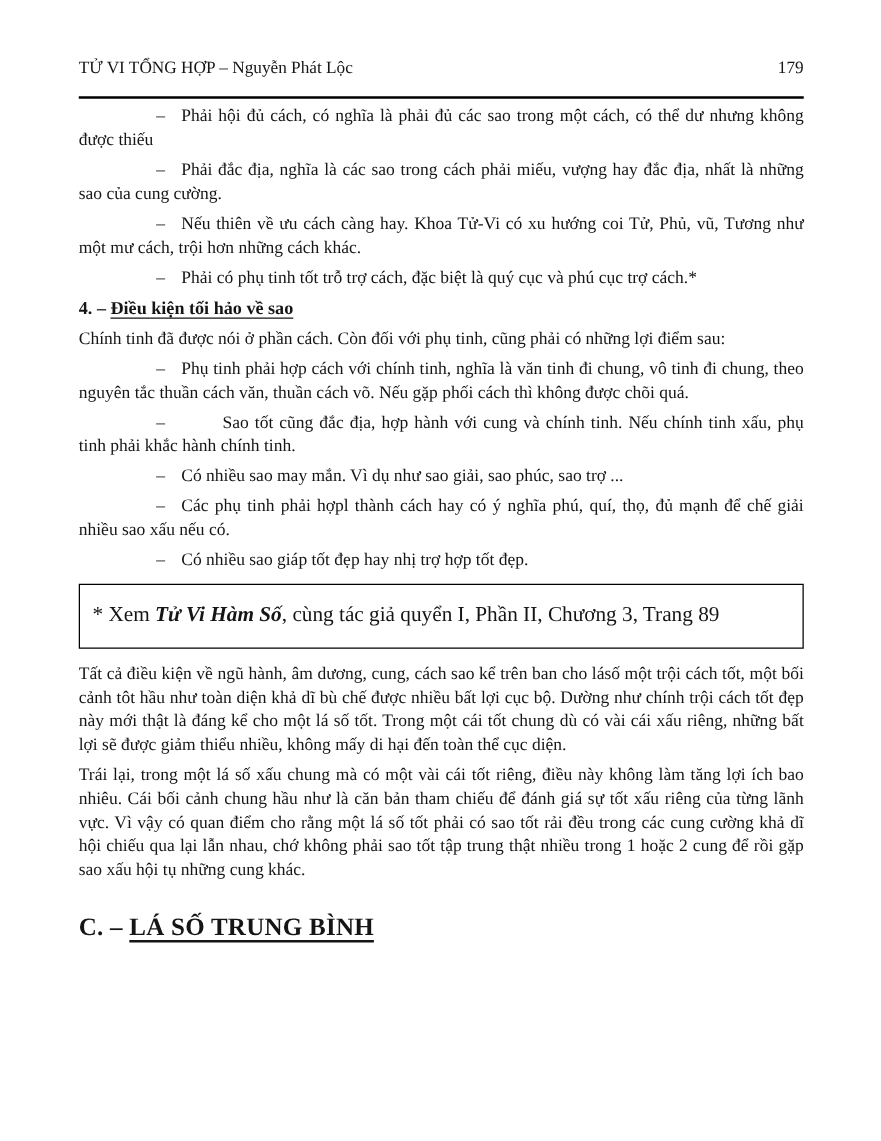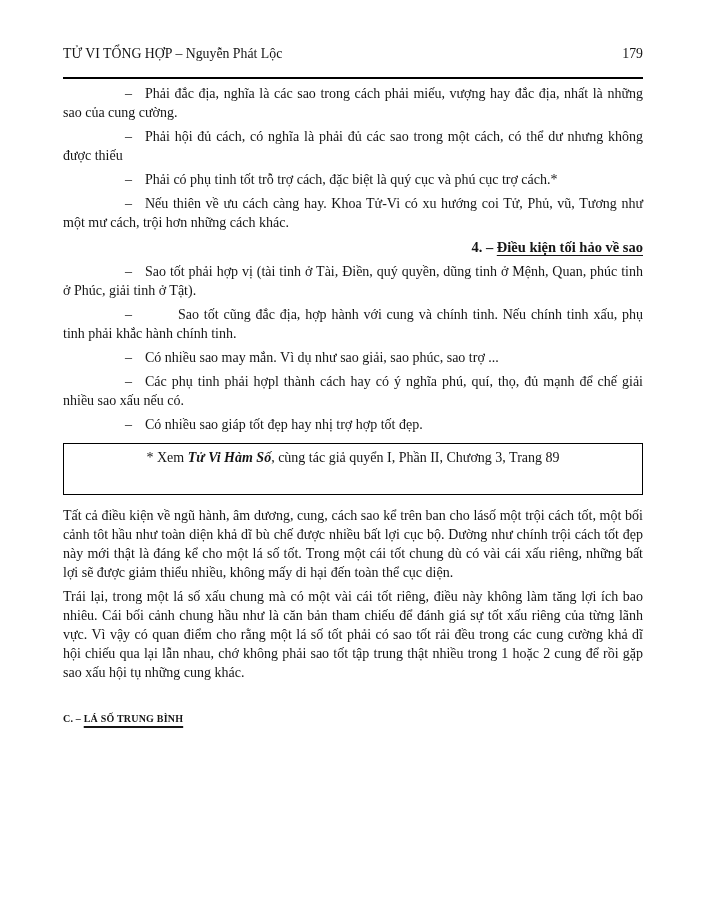--- a/index.html
+++ b/index.html
@@ -29,42 +29,42 @@
   }
   p { margin: 5px 0 0 0; text-align: justify; }
   p.first-after-rule { margin-top: 7px; }
   .bullet { text-indent: 62px; }
   .dash { padding-right: 13px; }
   .dash.wide { padding-right: 46px; }
   .section-heading {
     margin: 6px 0 0 0;
     font-weight: bold;
     font-size: 14.5px;
-    text-align: right;
+    text-align: left;
   }
   .section-heading .u {
     text-decoration: underline;
     text-underline-offset: 3px;
     text-decoration-thickness: 1.3px;
   }
   .footnote-box {
     box-sizing: border-box;
     border: 1.4px solid #000;
     height: 52px;
     margin-top: 9px;
-    padding: 4px 10px;
-    font-size: 14px;
-    text-align: center;
+    padding: 14px 10px;
+    font-size: 17px;
+    text-align: left;
   }
   .footnote-box .book { font-weight: bold; font-style: italic; }
   .body-para-lead { margin-top: 11px; }
   .heading-c {
     margin-top: 27px;
     font-weight: bold;
-    font-size: 10px;
+    font-size: 20px;
     letter-spacing: 0.2px;
   }
   .heading-c .u {
     text-decoration: underline;
     text-underline-offset: 3.5px;
     text-decoration-thickness: 1.6px;
   }
 </style>
 </head>
 <body>
@@ -72,29 +72,30 @@
 <div class="page">
 
   <div class="running-header">
     <span>TỬ VI TỔNG HỢP – Nguyễn Phát Lộc</span>
     <span>179</span>
   </div>
 
   <hr class="header-rule">
 
 
+  <p class="bullet"><span class="dash">–</span><span>Phải hội đủ cách, có nghĩa là phải đủ các sao trong một cách, có thể dư nhưng không được thiếu</span></p>
   <p class="bullet"><span class="dash">–</span><span>Phải đắc địa, nghĩa là các sao trong cách phải miếu, vượng hay đắc địa, nhất là những sao của cung cường.</span></p>
-  <p class="bullet"><span class="dash">–</span><span>Phải hội đủ cách, có nghĩa là phải đủ các sao trong một cách, có thể dư nhưng không được thiếu</span></p>
+  <p class="bullet"><span class="dash">–</span><span>Nếu thiên về ưu cách càng hay. Khoa Tử-Vi có xu hướng coi Tử, Phủ, vũ, Tương như một mư cách, trội hơn những cách khác.</span></p>
   <p class="bullet"><span class="dash">–</span><span>Phải có phụ tinh tốt trỗ trợ cách, đặc biệt là quý cục và phú cục trợ cách.*</span></p>
-  <p class="bullet"><span class="dash">–</span><span>Nếu thiên về ưu cách càng hay. Khoa Tử-Vi có xu hướng coi Tử, Phủ, vũ, Tương như một mư cách, trội hơn những cách khác.</span></p>
 
   <p class="section-heading"><span>4. – </span><span class="u">Điều kiện tối hảo về sao</span></p>
 
+  <p>Chính tinh đã được nói ở phần cách. Còn đối với phụ tinh, cũng phải có những lợi điểm sau:</p>
 
-  <p class="bullet"><span class="dash">–</span><span>Sao tốt phải hợp vị (tài tinh ở Tài, Điền, quý quyền, dũng tinh ở Mệnh, Quan, phúc tinh ở Phúc, giải tinh ở Tật).</span></p>
+  <p class="bullet"><span class="dash">–</span><span>Phụ tinh phải hợp cách với chính tinh, nghĩa là văn tinh đi chung, vô tinh đi chung, theo nguyên tắc thuần cách văn, thuần cách võ. Nếu gặp phối cách thì không được chõi quá.</span></p>
   <p class="bullet"><span class="dash wide">–</span><span>Sao tốt cũng đắc địa, hợp hành với cung và chính tinh. Nếu chính tinh xấu, phụ tinh phải khắc hành chính tinh.</span></p>
   <p class="bullet"><span class="dash">–</span><span>Có nhiều sao may mắn. Vì dụ như sao giải, sao phúc, sao trợ ...</span></p>
   <p class="bullet"><span class="dash">–</span><span>Các phụ tinh phải hợpl thành cách hay có ý nghĩa phú, quí, thọ, đủ mạnh để chế giải nhiều sao xấu nếu có.</span></p>
   <p class="bullet"><span class="dash">–</span><span>Có nhiều sao giáp tốt đẹp hay nhị trợ hợp tốt đẹp.</span></p>
 
   <div class="footnote-box">
     <span>* Xem </span><span class="book">Tử Vi Hàm Số</span><span>, cùng tác giả quyển I, Phần II, Chương 3, Trang 89</span>
   </div>
 
   <p class="body-para-lead">Tất cả điều kiện về ngũ hành, âm dương, cung, cách sao kể trên ban cho lásố một trội cách tốt, một bối cảnh tôt hầu như toàn diện khả dĩ bù chế được nhiều bất lợi cục bộ. Dường như chính trội cách tốt đẹp này mới thật là đáng kể cho một lá số tốt. Trong một cái tốt chung dù có vài cái xấu riêng, những bất lợi sẽ được giảm thiểu nhiều, không mấy di hại đến toàn thể cục diện.</p>

